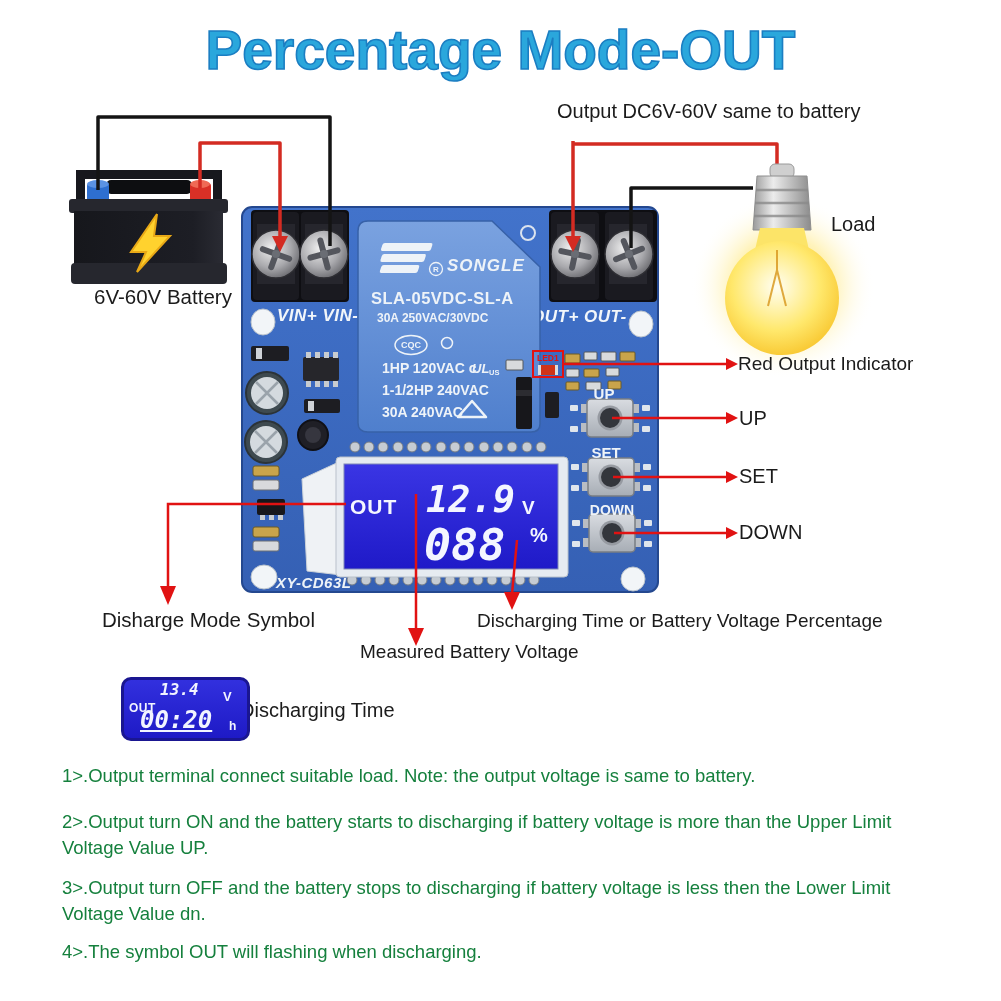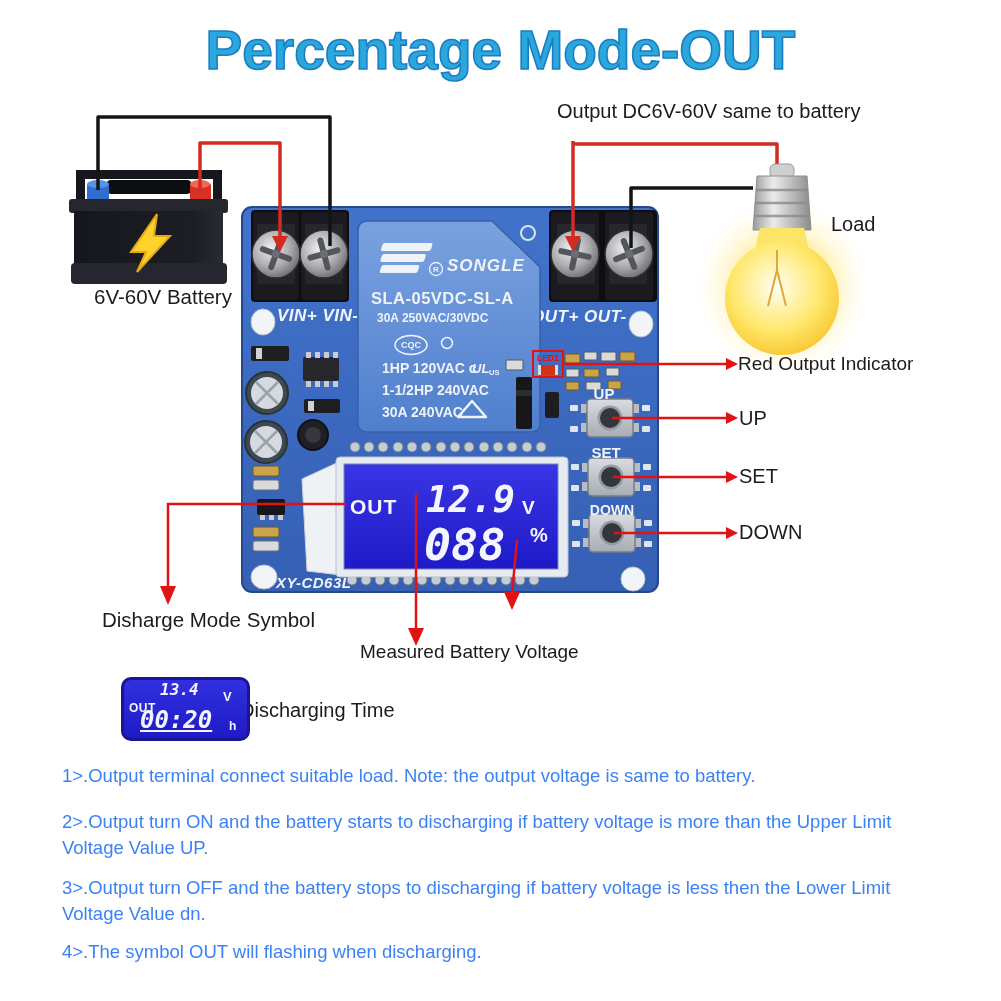--- a/index.html
+++ b/index.html
@@ -4,21 +4,21 @@
 <style>
   html,body{margin:0;padding:0;background:#ffffff;}
   #canvas{position:relative;width:1001px;height:1001px;background:#fff;overflow:hidden;
           font-family:"Liberation Sans", sans-serif;color:#1c1c1c;}
   #page-title{position:absolute;left:0;right:0;top:18px;text-align:center;
               font-size:55px;font-weight:700;letter-spacing:0px;color:#2aa7dc;
               -webkit-text-stroke:1.6px #1b7ec2;}
   .lbl{position:absolute;white-space:nowrap;font-size:20px;color:#1b1b1b;}
   .lbl.sm{font-size:19px;text-align:center;}
   svg{position:absolute;left:0;top:0;}
-  .notes div{position:absolute;left:62px;width:872px;font-size:18.5px;line-height:26px;color:#3b82f6;}
+  .notes div{position:absolute;left:62px;width:872px;font-size:18.5px;line-height:26px;color:#15803d;}
   
   #mini-lcd{position:absolute;left:121px;top:677px;width:129px;height:64px;
             background:linear-gradient(180deg,#3230de,#1e1ac6);border:3px solid #1a1691;
             border-radius:10px;box-sizing:border-box;}
   #mini-lcd span{position:absolute;color:#f2f4ff;}
   .seg{font-family:"DejaVu Sans Mono", monospace;font-weight:700;font-style:italic;}
 </style>
 </head>
 <body>
 
@@ -360,20 +360,21 @@
   </svg>
 
   <div class="lbl" style="left:557px;top:100px;">Output DC6V-60V same to battery</div>
   <div class="lbl" style="left:73px;top:285px;font-size:20.5px;margin-left:21px;">6V-60V Battery</div>
   <div class="lbl" style="left:831px;top:213px;">Load</div>
   <div class="lbl sm" style="left:738px;top:353px;">Red Output Indicator</div>
   <div class="lbl" style="left:739px;top:407px;">UP</div>
   <div class="lbl" style="left:739px;top:465px;">SET</div>
   <div class="lbl" style="left:739px;top:521px;">DOWN</div>
   <div class="lbl" style="left:102px;top:608px;font-size:20.5px;text-align:right;">Disharge Mode Symbol</div>
+  <div class="lbl sm" style="left:477px;top:610px;">Discharging Time or Battery Voltage Percentage</div>
   <div class="lbl sm" style="left:360px;top:641px;">Measured Battery Voltage</div>
   <div class="lbl" style="left:240px;top:699px;">Discharging Time</div>
 
   <div id="mini-lcd">
     <span style="left:5px;top:21px;font-size:12px;font-weight:700;letter-spacing:0.5px;">OUT</span>
     <span class="seg" style="left:36px;top:0px;font-size:16px;">13.4</span>
     <span style="left:99px;top:9px;font-size:13px;font-weight:700;">V</span>
     <span class="seg" style="left:16px;top:26px;font-size:24px;text-decoration:underline;">00:20</span>
     <span style="left:105px;top:39px;font-size:12px;font-weight:700;">h</span>
   </div>

